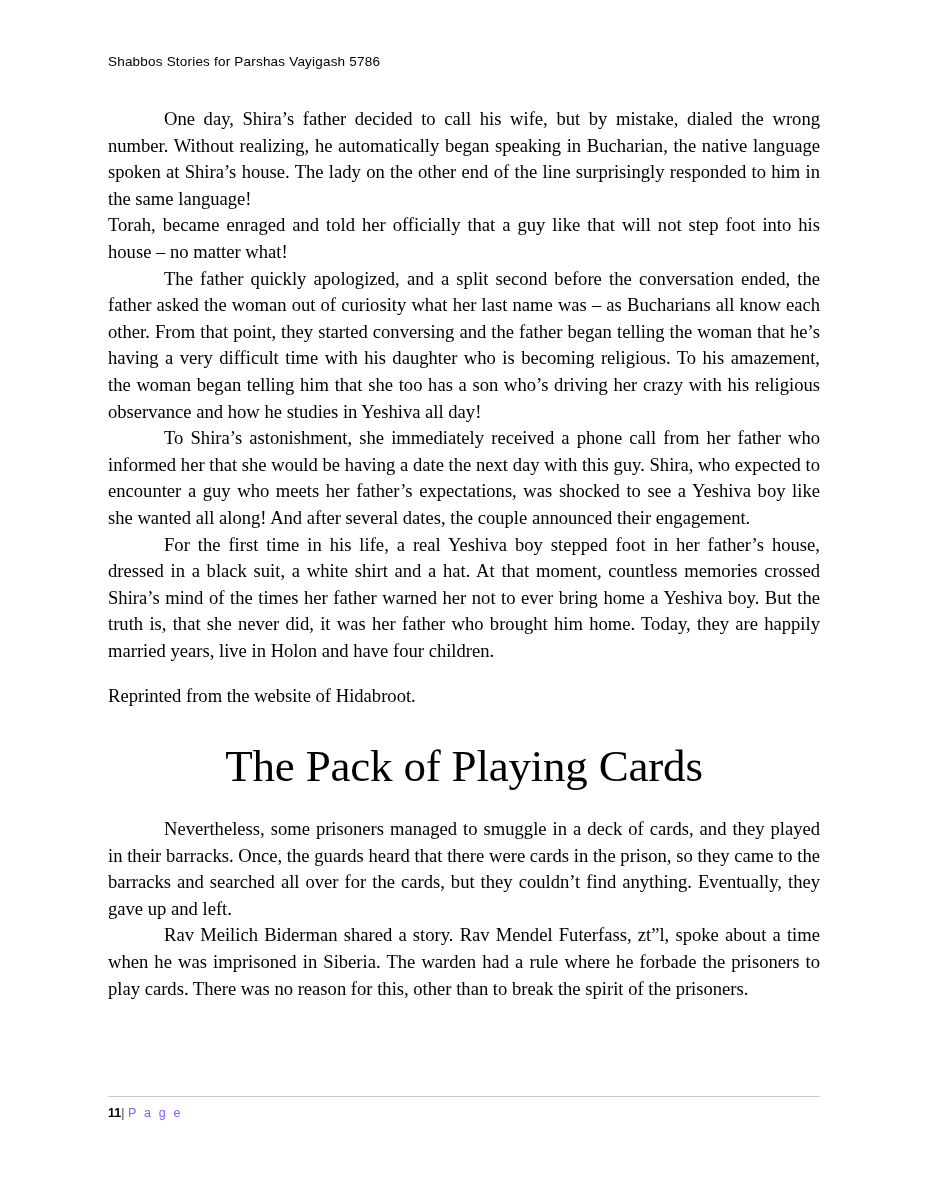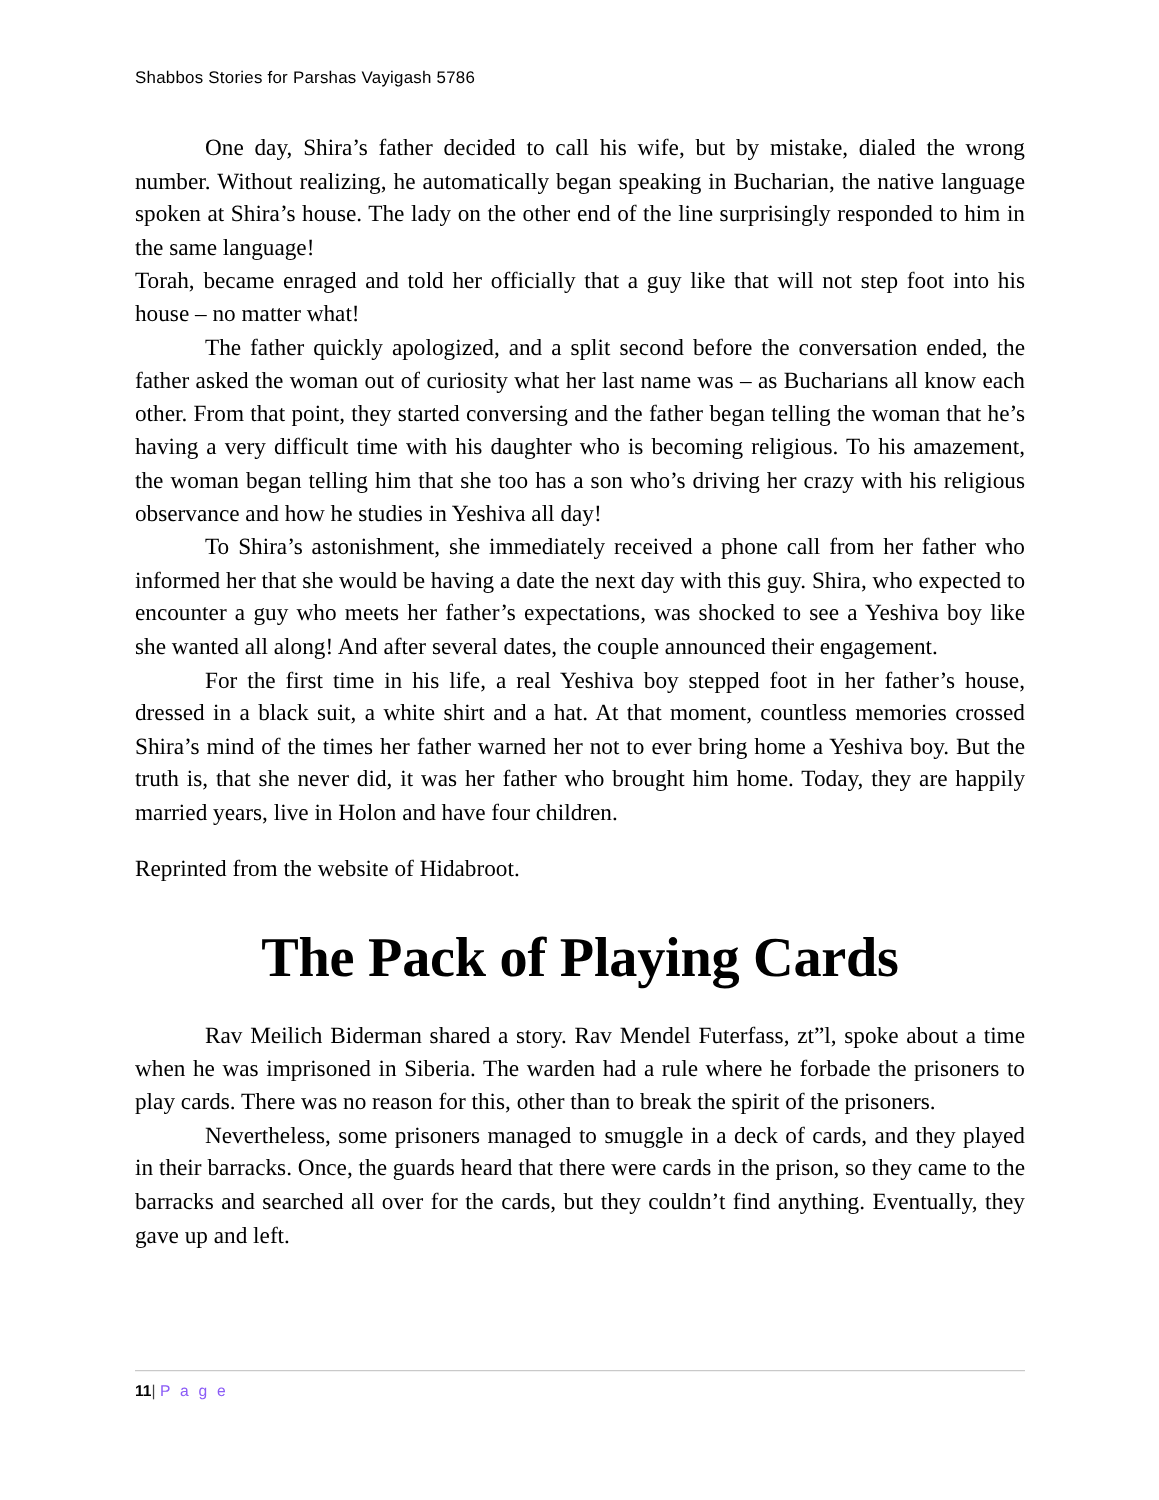--- a/index.html
+++ b/index.html
@@ -53,21 +53,21 @@
     font-size: 18.6px;
     line-height: 26.6px;
     text-align: left;
   }
   .gap-small { height: 19px; }
   .gap-title-top { height: 30px; }
   .gap-title-bottom { height: 24px; }
   h1.story-title {
     margin: 0;
     font-family: "Liberation Serif", serif;
-    font-weight: bold;
+    font-weight: normal;
     font-size: 45px;
     line-height: 52px;
     text-align: center;
     letter-spacing: -0.2px;
   }
   .footer-rule {
     position: absolute;
     left: 108px;
     top: 1096px;
     width: 712px;
@@ -113,22 +113,22 @@
     <div class="gap-small"></div>
 
     <p class="reprint">Reprinted from the website of Hidabroot.</p>
 
     <div class="gap-title-top"></div>
 
     <h1 class="story-title">The Pack of Playing Cards</h1>
 
     <div class="gap-title-bottom"></div>
 
+    <p class="body-par indent">Nevertheless, some prisoners managed to smuggle in a deck of cards, and they played in their barracks. Once, the guards heard that there were cards in the prison, so they came to the barracks and searched all over for the cards, but they couldn’t find anything. Eventually, they gave up and left.</p>
     <p class="body-par indent">Rav Meilich Biderman shared a story. Rav Mendel Futerfass, zt”l, spoke about a time when he was imprisoned in Siberia. The warden had a rule where he forbade the prisoners to play cards. There was no reason for this, other than to break the spirit of the prisoners.</p>
-    <p class="body-par indent">Nevertheless, some prisoners managed to smuggle in a deck of cards, and they played in their barracks. Once, the guards heard that there were cards in the prison, so they came to the barracks and searched all over for the cards, but they couldn’t find anything. Eventually, they gave up and left.</p>
 
   </div>
 
   <div class="footer-rule"></div>
 
   <div class="footer">
     <span class="pagenum">11</span><span class="sep">|</span> <span class="pageword">P a g e</span>
   </div>
 
 </div>

